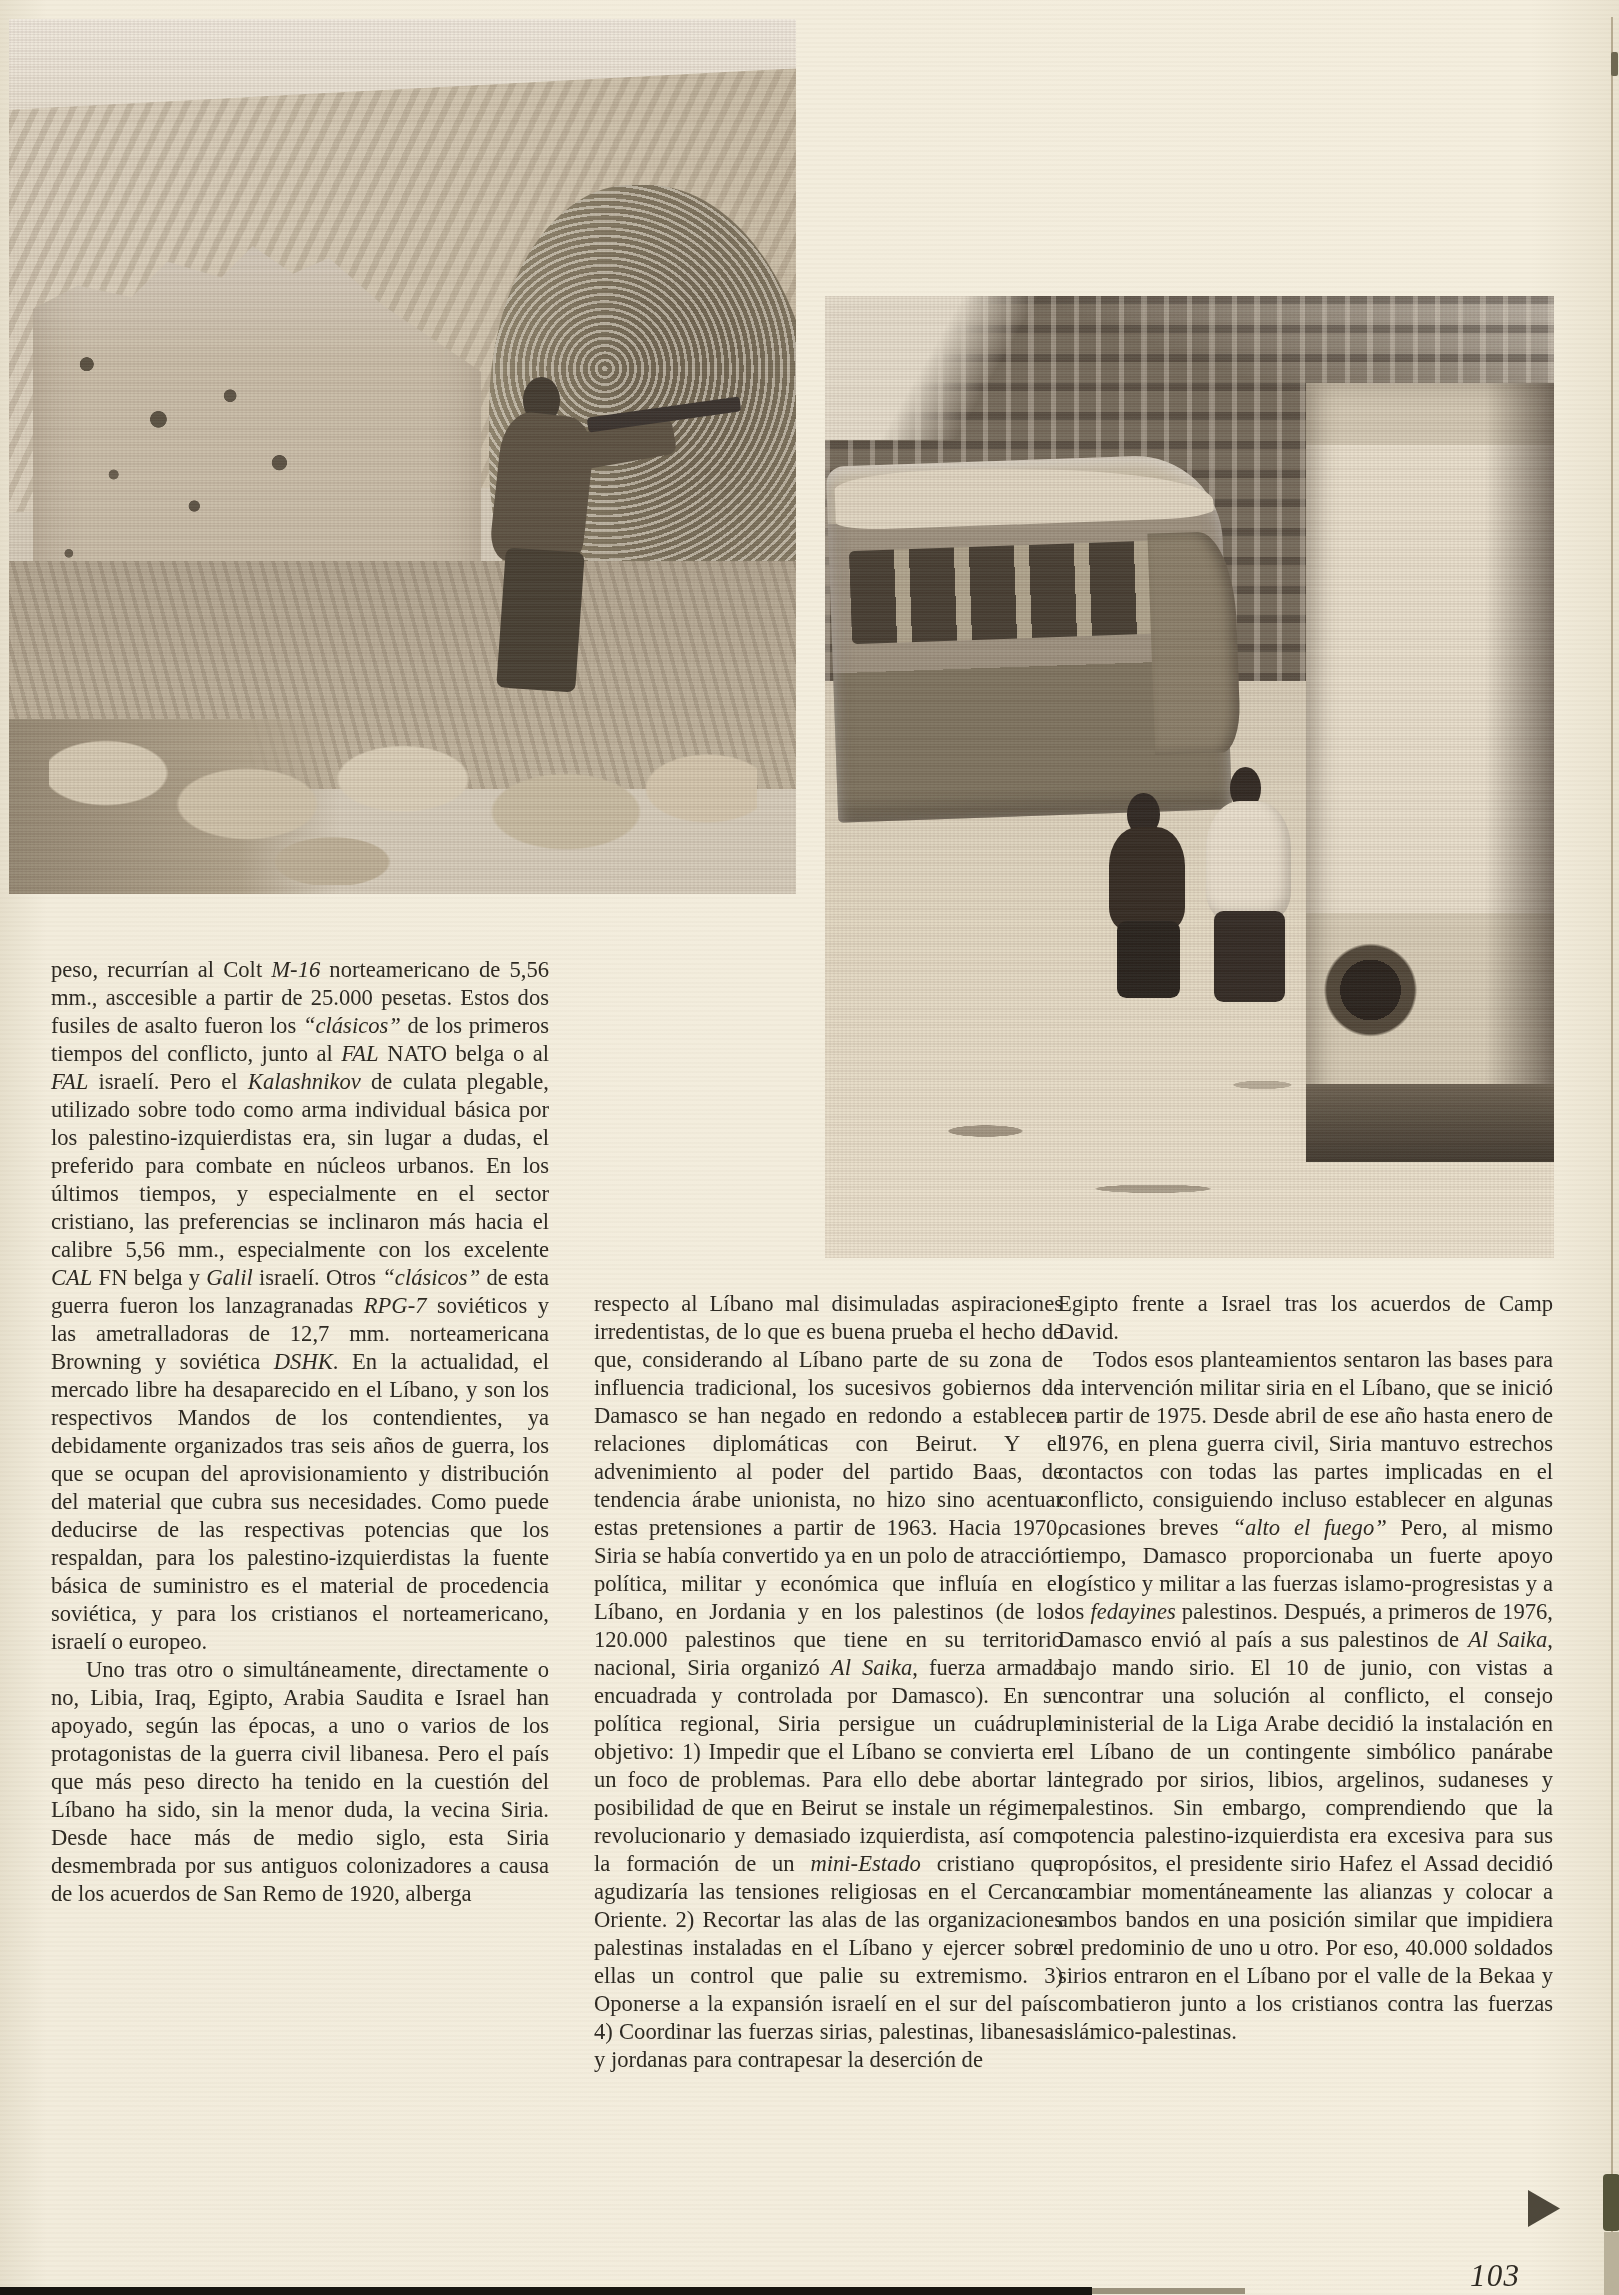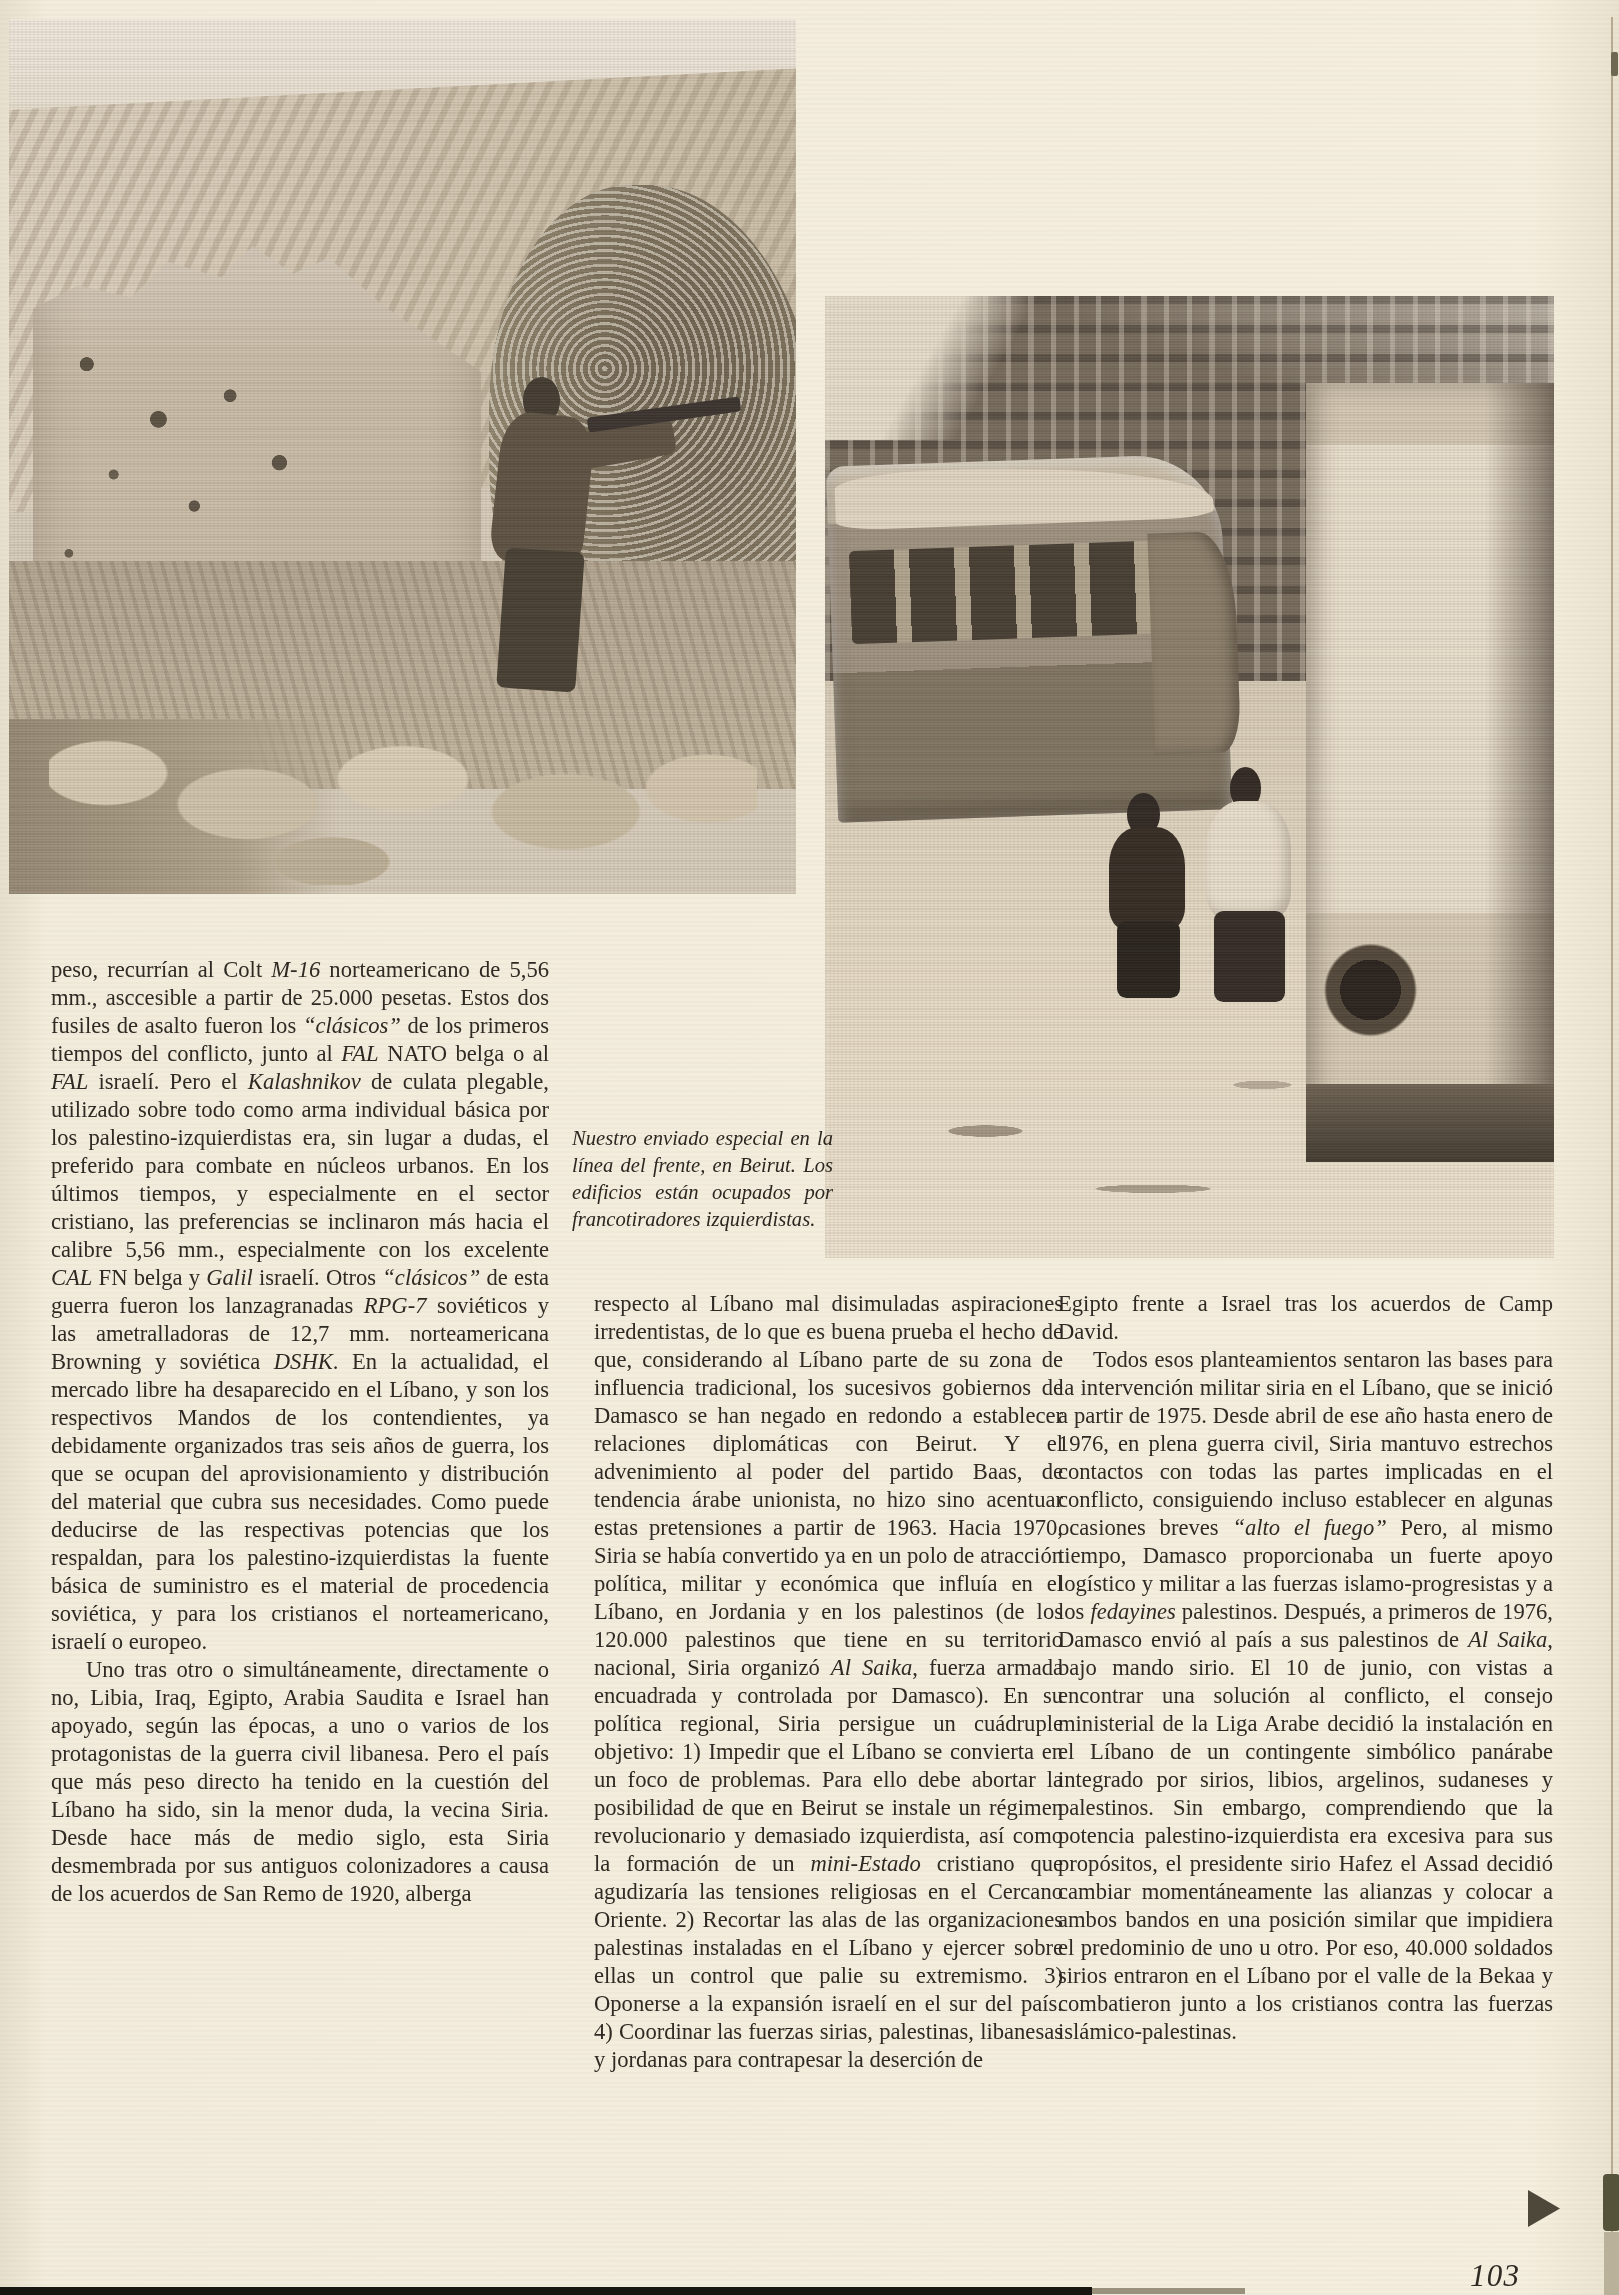--- a/index.html
+++ b/index.html
@@ -199,21 +199,20 @@
       </div>
       <div class="man-light">
         <div class="head"></div>
         <div class="torso"></div>
         <div class="legs"></div>
       </div>
     </div>
     <div class="halftone"></div>
   </div>
 
-  <div class="caption"><i>Nuestro enviado especial en la línea del frente, en Beirut. Los edificios están ocupados por francotiradores izquierdistas.</i></div>
 
   <div class="col col-left">
     <p class="body-text"><span>peso, recurrían al Colt </span><i>M-16</i><span> norteamericano de 5,56 mm., asccesible a partir de 25.000 pesetas. Estos dos fusiles de asalto fueron los </span><i>“clásicos”</i><span> de los primeros tiempos del conflicto, junto al </span><i>FAL</i><span> NATO belga o al </span><i>FAL</i><span> israelí. Pero el </span><i>Kalashnikov</i><span> de culata plegable, utilizado sobre todo como arma individual básica por los palestino-izquierdistas era, sin lugar a dudas, el preferido para combate en núcleos urbanos. En los últimos tiempos, y especialmente en el sector cristiano, las preferencias se inclinaron más hacia el calibre 5,56 mm., especialmente con los excelente </span><i>CAL</i><span> FN belga y </span><i>Galil</i><span> israelí. Otros </span><i>“clásicos”</i><span> de esta guerra fueron los lanzagranadas </span><i>RPG-7</i><span> soviéticos y las ametralladoras de 12,7 mm. norteamericana Browning y soviética </span><i>DSHK</i><span>. En la actualidad, el mercado libre ha desaparecido en el Líbano, y son los respectivos Mandos de los contendientes, ya debidamente organizados tras seis años de guerra, los que se ocupan del aprovisionamiento y distribución del material que cubra sus necesidades. Como puede deducirse de las respectivas potencias que los respaldan, para los palestino-izquierdistas la fuente básica de suministro es el material de procedencia soviética, y para los cristianos el norteamericano, israelí o europeo.</span></p>
     <p class="body-text indent"><span>Uno tras otro o simultáneamente, directamente o no, Libia, Iraq, Egipto, Arabia Saudita e Israel han apoyado, según las épocas, a uno o varios de los protagonistas de la guerra civil libanesa. Pero el país que más peso directo ha tenido en la cuestión del Líbano ha sido, sin la menor duda, la vecina Siria. Desde hace más de medio siglo, esta Siria desmembrada por sus antiguos colonizadores a causa de los acuerdos de San Remo de 1920, alberga</span></p>
   </div>
 
   <div class="col col-middle">
     <p class="body-text"><span>respecto al Líbano mal disimuladas aspiraciones irredentistas, de lo que es buena prueba el hecho de que, considerando al Líbano parte de su zona de influencia tradicional, los sucesivos gobiernos de Damasco se han negado en redondo a establecer relaciones diplomáticas con Beirut. Y el advenimiento al poder del partido Baas, de tendencia árabe unionista, no hizo sino acentuar estas pretensiones a partir de 1963. Hacia 1970, Siria se había convertido ya en un polo de atracción política, militar y económica que influía en el Líbano, en Jordania y en los palestinos (de los 120.000 palestinos que tiene en su territorio nacional, Siria organizó </span><i>Al Saika</i><span>, fuerza armada encuadrada y controlada por Damasco). En su política regional, Siria persigue un cuádruple objetivo: 1) Impedir que el Líbano se convierta en un foco de problemas. Para ello debe abortar la posibilidad de que en Beirut se instale un régimen revolucionario y demasiado izquierdista, así como la formación de un </span><i>mini-Estado</i><span> cristiano que agudizaría las tensiones religiosas en el Cercano Oriente. 2) Recortar las alas de las organizaciones palestinas instaladas en el Líbano y ejercer sobre ellas un control que palie su extremismo. 3) Oponerse a la expansión israelí en el sur del país. 4) Coordinar las fuerzas sirias, palestinas, libanesas y jordanas para contrapesar la deserción de</span></p>
   </div>
 

